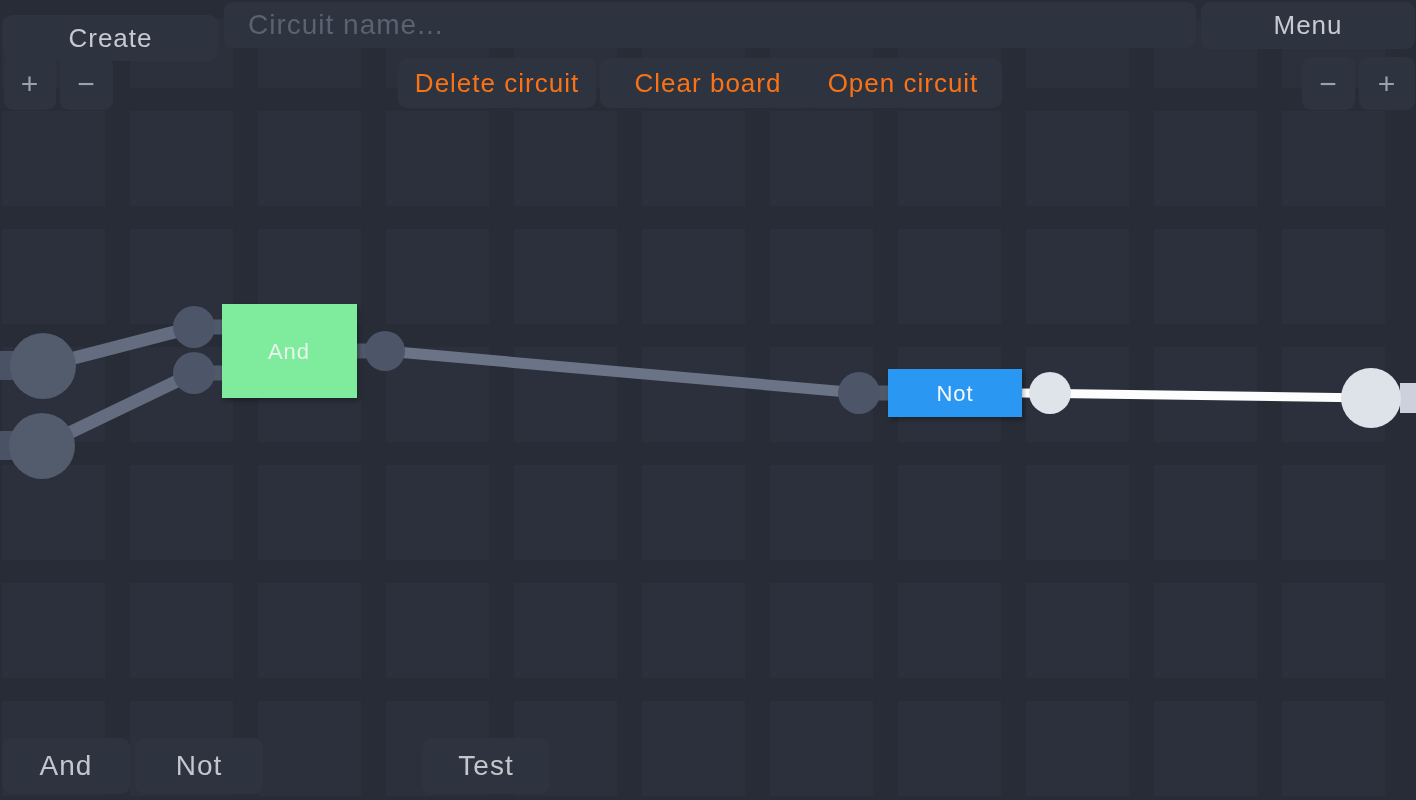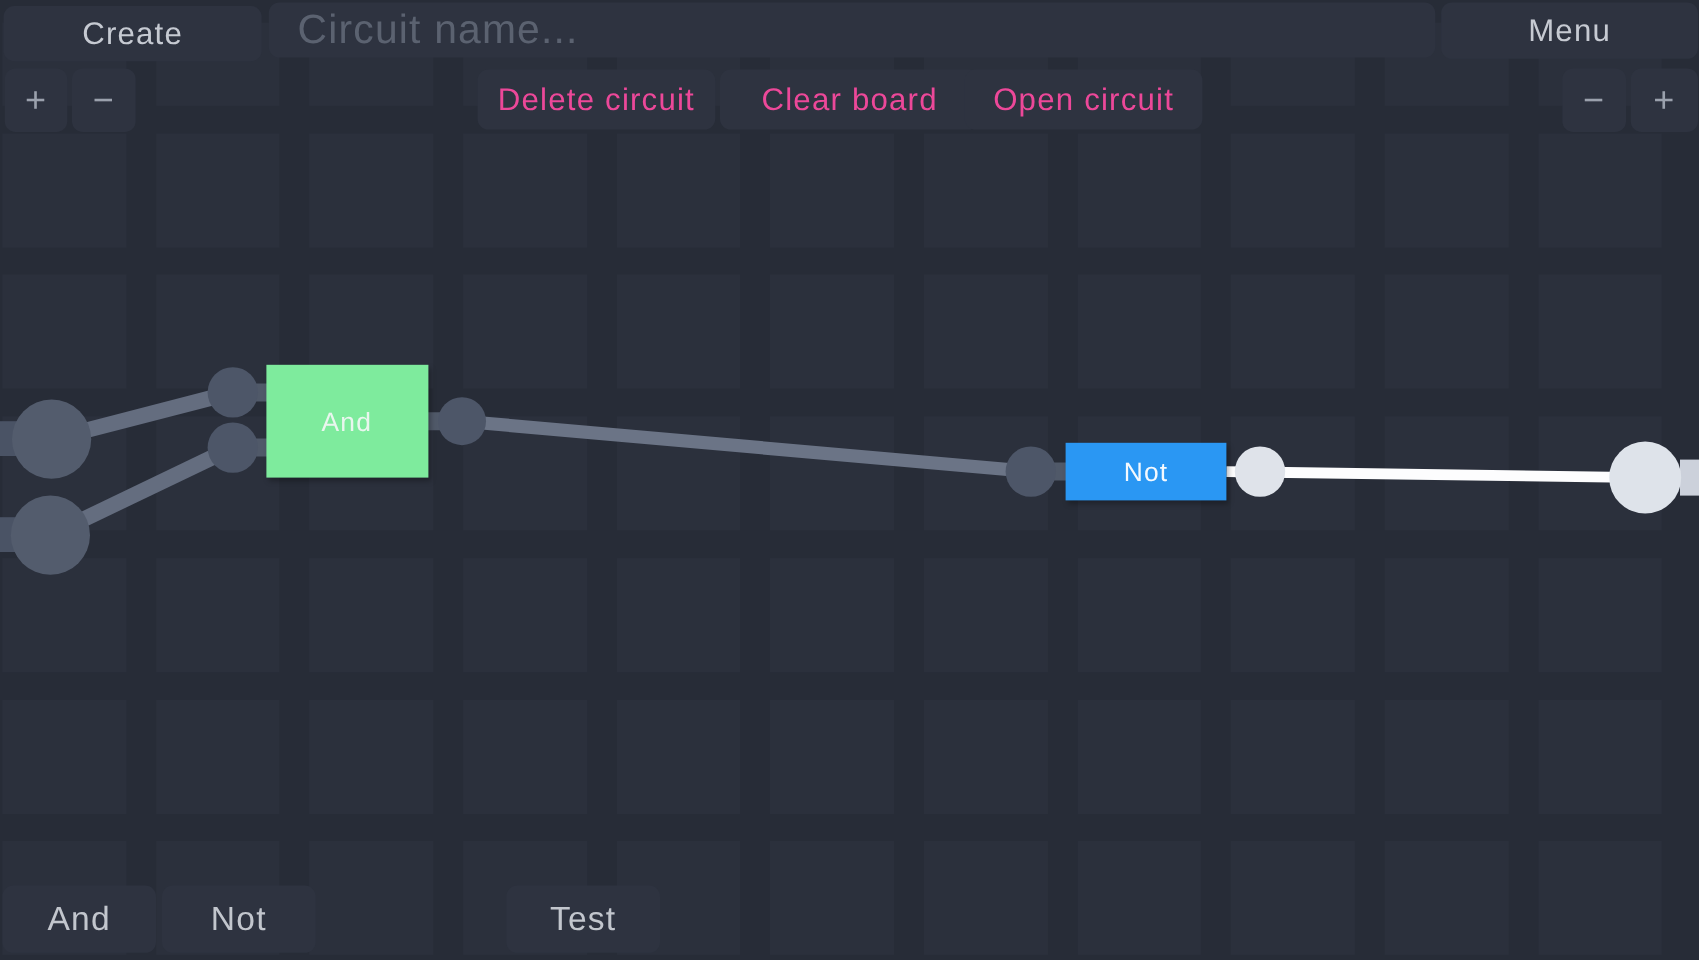--- a/index.html
+++ b/index.html
@@ -11,27 +11,27 @@
       repeating-linear-gradient(90deg,#272c37 0 25px,rgba(0,0,0,0) 25px 128px),
       repeating-linear-gradient(0deg,#272c37 0 23px,rgba(0,0,0,0) 23px 118px);
     background-position:-23px 19px, -23px 19px;
   }
   .btn{
     position:absolute;display:flex;align-items:center;justify-content:center;
     background:#2e3340;border:none;border-radius:9px;
     color:#c6cad2;font-size:26px;font-weight:300;letter-spacing:1px;
     font-family:"Liberation Sans",sans-serif;cursor:pointer;box-sizing:border-box;
   }
-  .btn.dim{color:#ec4899;}
+  .btn.dim{color:#f97316;}
   .zoom-btn{font-size:30px;color:#9ba1ad;border-radius:9px;}
-  #btn-create{left:3px;top:5px;width:215px;height:46px;}
+  #btn-create{left:3px;top:15px;width:215px;height:46px;}
   #input-name{
     position:absolute;left:224px;top:2px;width:972px;height:46px;
     background:#2e3340;border:none;border-radius:9px;box-sizing:border-box;
-    padding:0 24px;font-size:34px;font-weight:300;letter-spacing:1px;
+    padding:0 24px;font-size:28px;font-weight:300;letter-spacing:1px;
     color:#0ea5e9;font-family:"Liberation Sans",sans-serif;outline:none;
   }
   #input-name::placeholder{color:#5b6270;opacity:1;}
   #btn-menu{left:1201px;top:2px;width:214px;height:47px;}
   #btn-zoom-in-left{left:4px;top:57px;width:52px;height:53px;}
   #btn-zoom-out-left{left:60px;top:57px;width:53px;height:53px;}
   #btn-delete{left:398px;top:58px;width:198px;height:50px;}
   #btn-clear{left:600px;top:58px;width:216px;height:50px;}
   #btn-open{left:804px;top:58px;width:198px;height:50px;}
   #btn-zoom-out-right{left:1302px;top:57px;width:53px;height:53px;}

